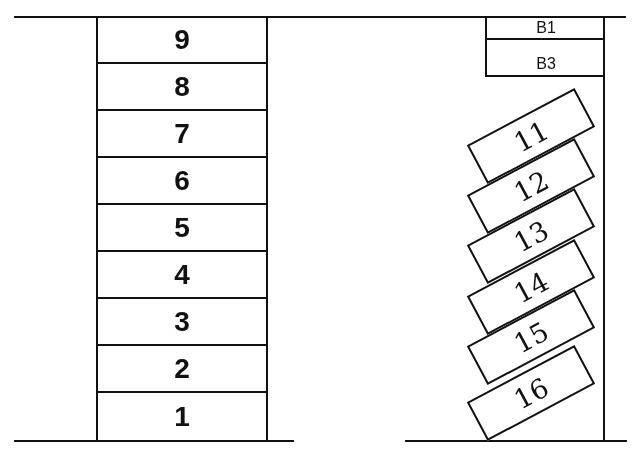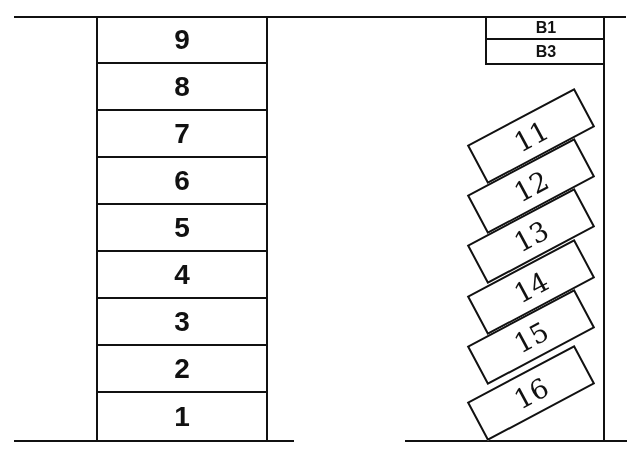--- a/index.html
+++ b/index.html
@@ -1,22 +1,22 @@
 <!DOCTYPE html>
 <html><head>
 <meta charset="utf-8">
 <style>
   html,body{margin:0;padding:0;background:#fff;}
   body{width:640px;height:460px;position:relative;overflow:hidden;font-family:"Liberation Sans","DejaVu Sans",sans-serif;}
   .line{position:absolute;background:#111;}
   .stack{position:absolute;left:96px;top:17px;width:172px;border-left:2px solid #111;border-right:2px solid #111;box-sizing:border-box;}
   .cell{height:47px;border-bottom:2px solid #111;box-sizing:border-box;display:flex;align-items:center;justify-content:center;font-size:28px;font-weight:bold;color:#111;}
   .bstack{position:absolute;left:485px;top:17px;width:120px;border-left:2px solid #111;border-bottom:2px solid #111;box-sizing:border-box;}
-  .bcell{height:23px;border-bottom:2px solid #111;box-sizing:border-box;display:flex;align-items:center;justify-content:center;font-size:16px;font-weight:bold;color:#111;line-height:1;}
-  .bcell:last-child{border-bottom:none;}
+  .bcell{height:23px;border-bottom:2px solid #111;box-sizing:border-box;display:flex;align-items:center;justify-content:center;font-size:16px;font-weight:normal;color:#111;line-height:1;}
+  .bcell:last-child{border-bottom:none;margin-top:12px;}
   .tilt{position:absolute;width:122px;height:44px;border:2px solid #111;background:#fff;box-sizing:border-box;display:flex;align-items:center;justify-content:center;font-family:"DejaVu Serif",serif;font-size:27px;color:#111;transform:rotate(-28deg);transform-origin:center center;}
 </style>
 </head>
 <body>
 
 <div class="line" style="left:14px;top:16px;width:612px;height:2px;"></div>
 
 <div class="line" style="left:14px;top:440px;width:280px;height:2px;"></div>
 <div class="line" style="left:405px;top:440px;width:222px;height:2px;"></div>
 

